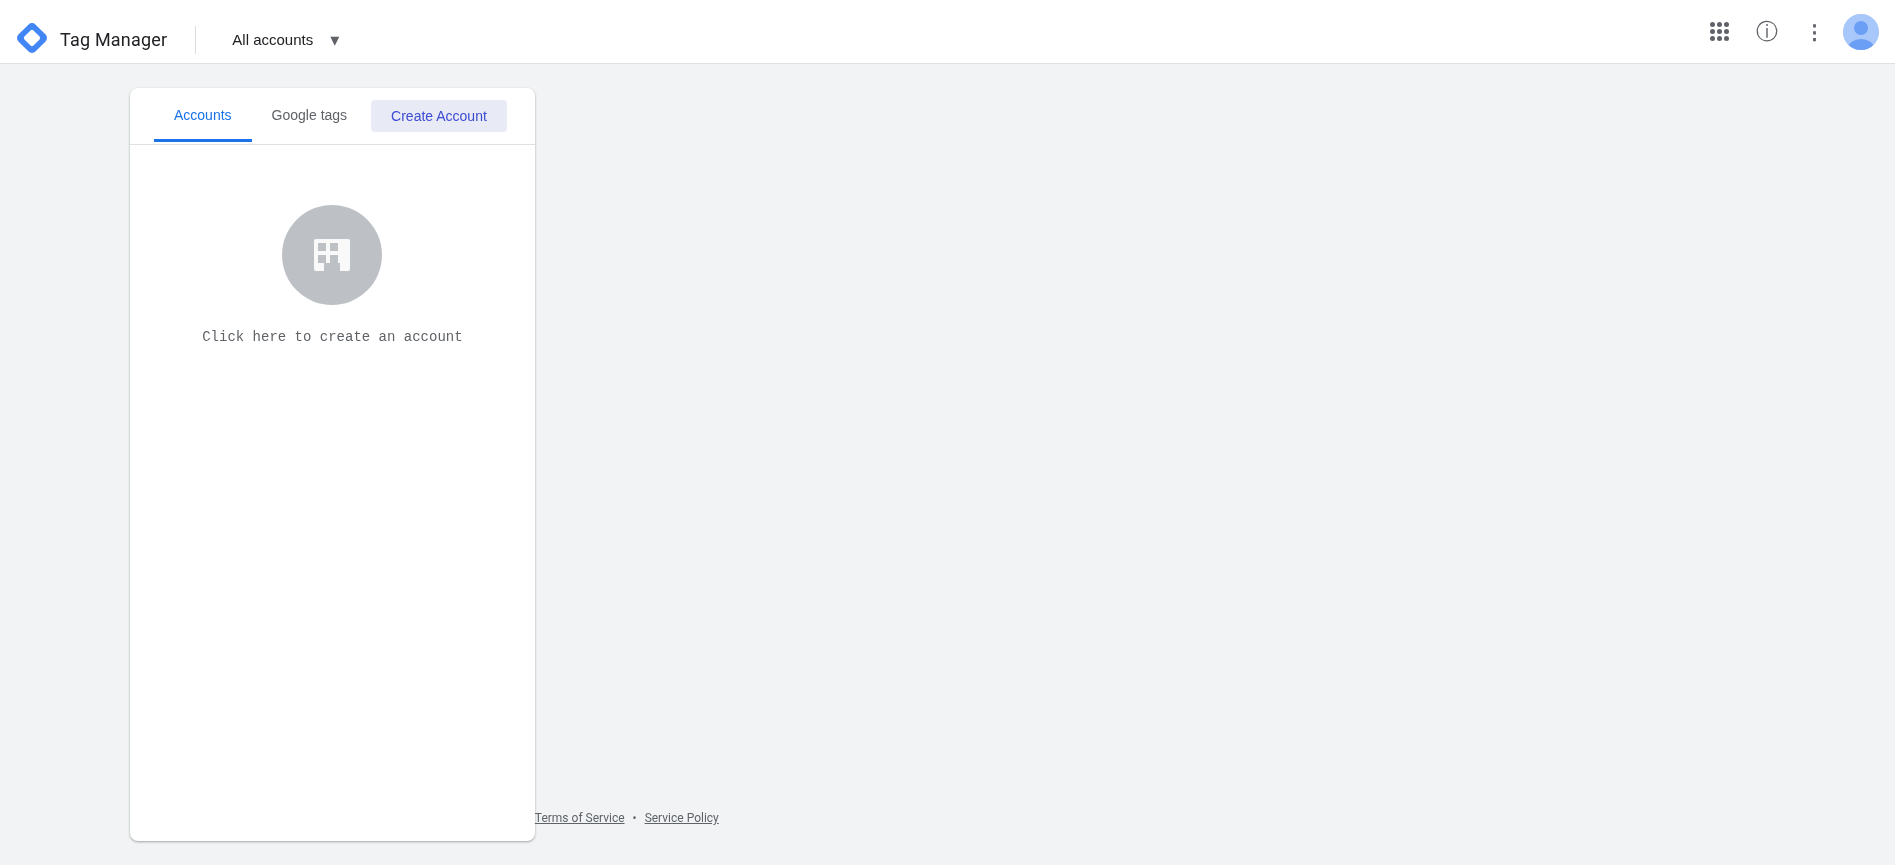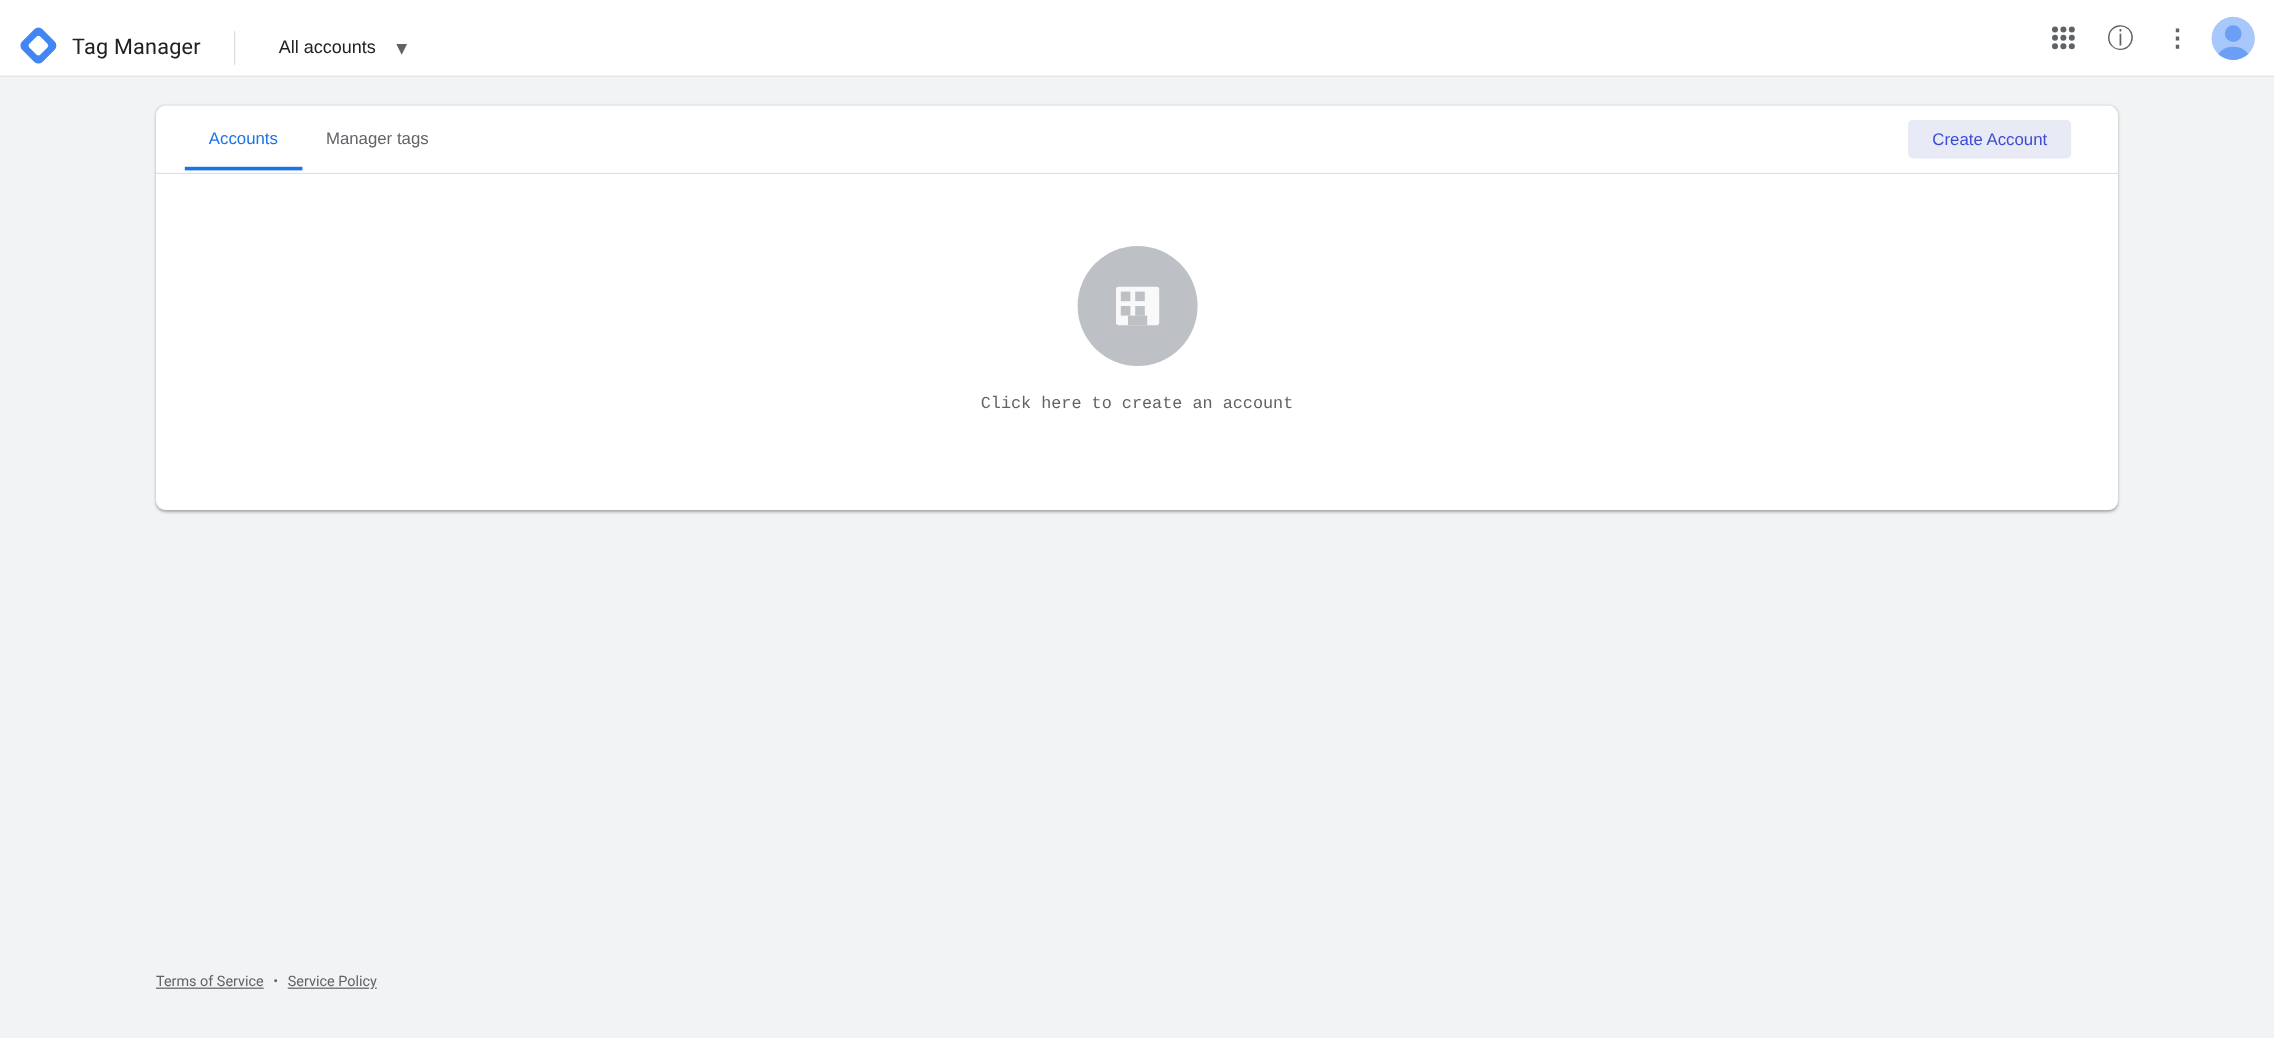--- a/index.html
+++ b/index.html
@@ -103,21 +103,21 @@
       justify-content: center;
       cursor: pointer;
       overflow: hidden;
     }
 
     
     .main-content {
       padding: 24px 130px;
       min-height: calc(865px - 64px);
       display: flex;
-      flex-direction: column;
+      flex-direction: row;
     }
 
     
     .card {
       background-color: #ffffff;
       border-radius: 8px;
       box-shadow: 0 1px 2px rgba(60,64,67,0.3), 0 1px 3px rgba(60,64,67,0.15);
       overflow: hidden;
     }
 
@@ -160,21 +160,21 @@
     .create-account-btn {
       padding: 8px 20px;
       background-color: #e8eaf6;
       color: #3c4cd3;
       border: none;
       border-radius: 4px;
       font-size: 14px;
       font-weight: 500;
       cursor: pointer;
       white-space: nowrap;
-      margin: 12px 15px;
+      margin: 12px 4px;
     }
 
     
     .empty-state {
       display: flex;
       flex-direction: column;
       align-items: center;
       justify-content: center;
       padding: 60px 24px 80px;
       font-family: Liberation Mono, monospace;
@@ -290,21 +290,21 @@
   </div>
 </header>
 
 <main class="main-content">
 
   <div class="card">
 
     <div class="tabs-row">
       <div class="tabs-left">
         <button class="tab active">Accounts</button>
-        <button class="tab">Manager tags</button>
+        <button class="tab">Google tags</button>
       </div>
       <button class="create-account-btn">Create Account</button>
     </div>
 
     <div class="empty-state">
       <div class="empty-icon-circle">
 
         <svg width="52" height="52" viewBox="0 0 52 52" xmlns="http://www.w3.org/2000/svg">
           <rect x="8" y="10" width="36" height="32" rx="2" fill="white" opacity="0.9"></rect>
           <rect x="12" y="14" width="8" height="8" fill="#bdc1c6"></rect>

